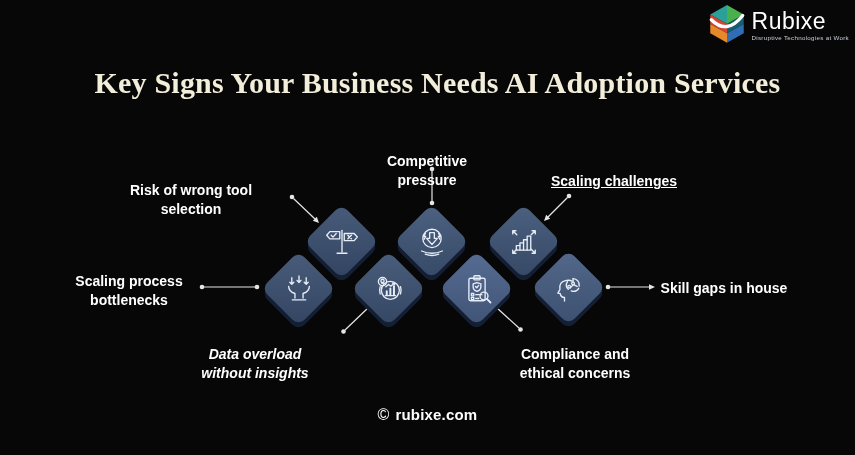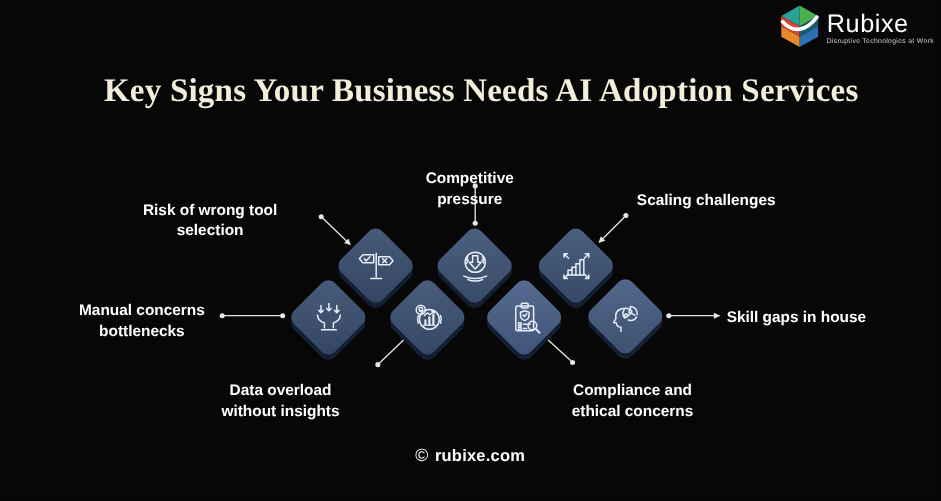--- a/index.html
+++ b/index.html
@@ -190,31 +190,31 @@
         <path d="M11.5 29 V24 H15.5 V21 H19.5 V17.5 H23.5 V13.5 H27.5 V29 Z"></path>
         <path d="M15.5 29 V24 M19.5 29 V21 M23.5 29 V17.5"></path>
         <path d="M12 12 L7.5 7.5 M7.5 11 V7.5 H11"></path>
         <path d="M28 12 L32.5 7.5 M29 7.5 H32.5 V11"></path>
         <path d="M12 28 L7.5 32.5 M7.5 29 V32.5 H11"></path>
         <path d="M28 28 L32.5 32.5 M29 32.5 H32.5 V29"></path>
       </svg>
     </div>
   </div>
 
-  <div class="sign-label" style="left:129px;top:272px;">Manual concerns
+  <div class="sign-label" style="left:129px;top:272px;">Scaling process
 bottlenecks</div>
   <div class="sign-label" style="left:191px;top:181px;">Risk of wrong tool
 selection</div>
-  <div class="sign-label" style="left:255px;top:345px;">Data overload
+  <div class="sign-label" style="left:255px;top:345px;font-style:italic;">Data overload
 without insights</div>
   <div class="sign-label" style="left:427px;top:127px;margin-top:25px;">Competitive
 pressure</div>
   <div class="sign-label" style="left:575px;top:345px;">Compliance and
 ethical concerns</div>
-  <div class="sign-label" style="left:642px;top:172px;">Scaling challenges</div>
+  <div class="sign-label" style="left:614px;top:172px;text-decoration:underline;">Scaling challenges</div>
   <div class="sign-label" style="left:724px;top:279px;">Skill gaps in house</div>
 
   <div class="footer">
     <span class="copy-icon">©</span>
     <span class="site">rubixe.com</span>
   </div>
 
 </div>
 
 </body></html>

